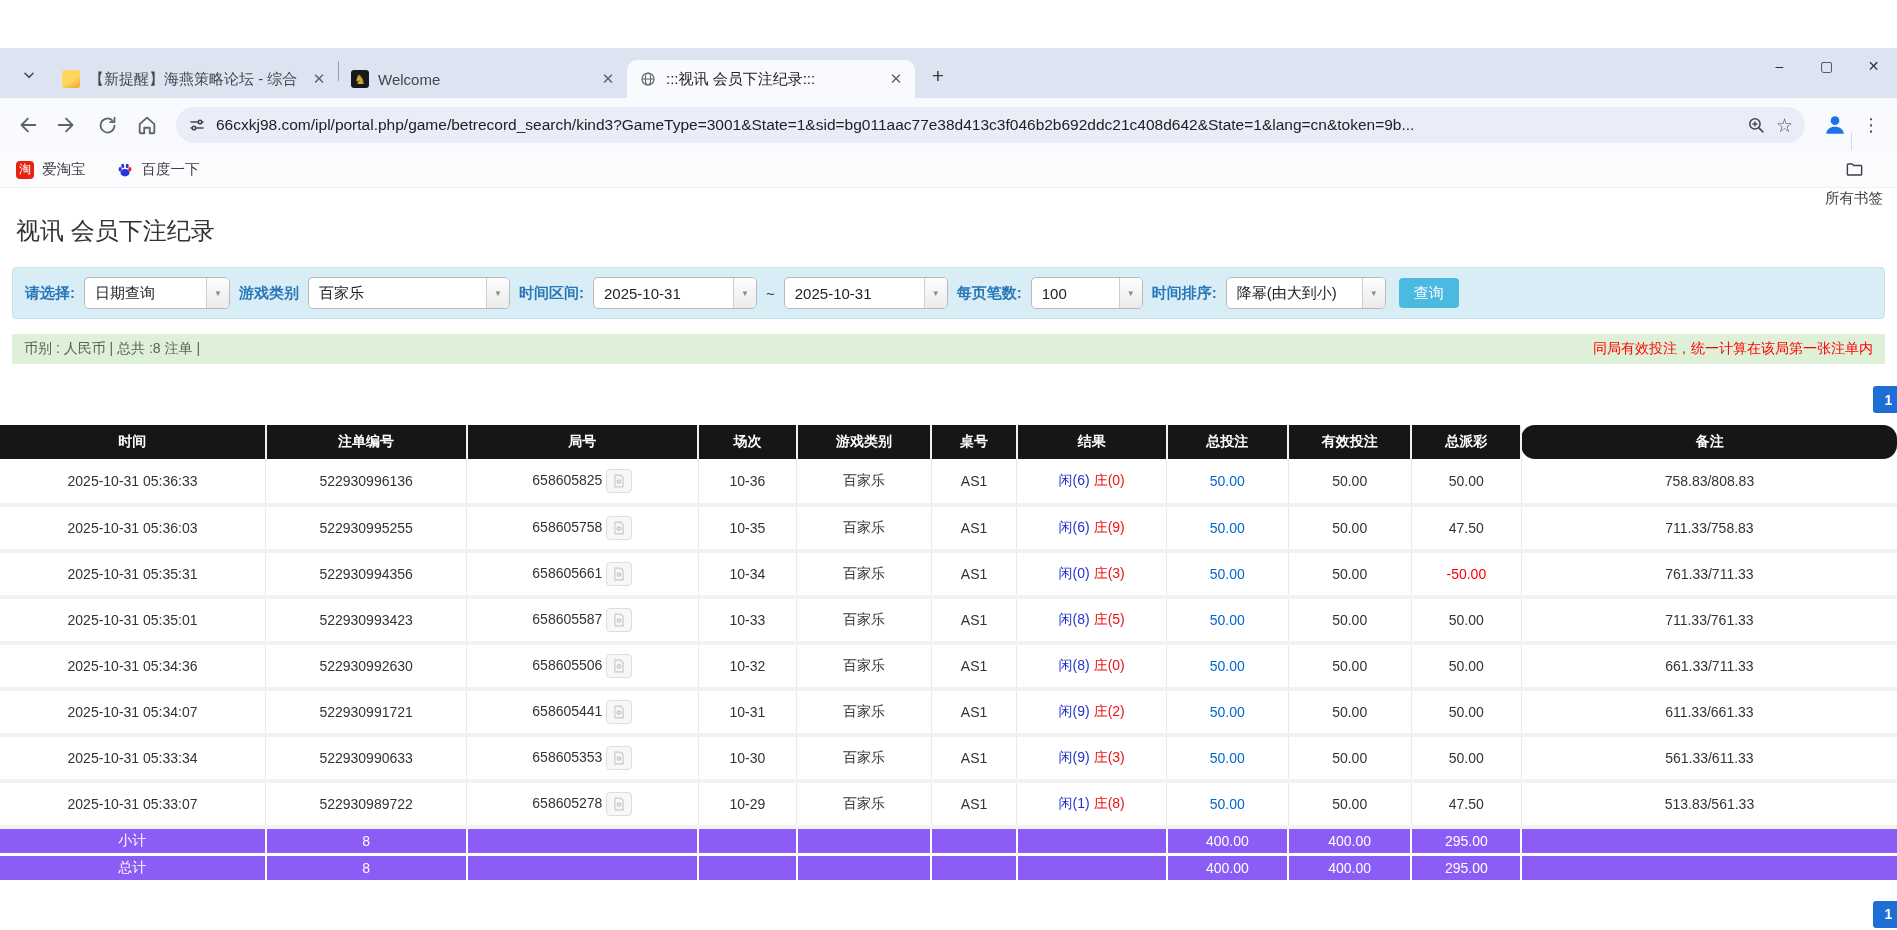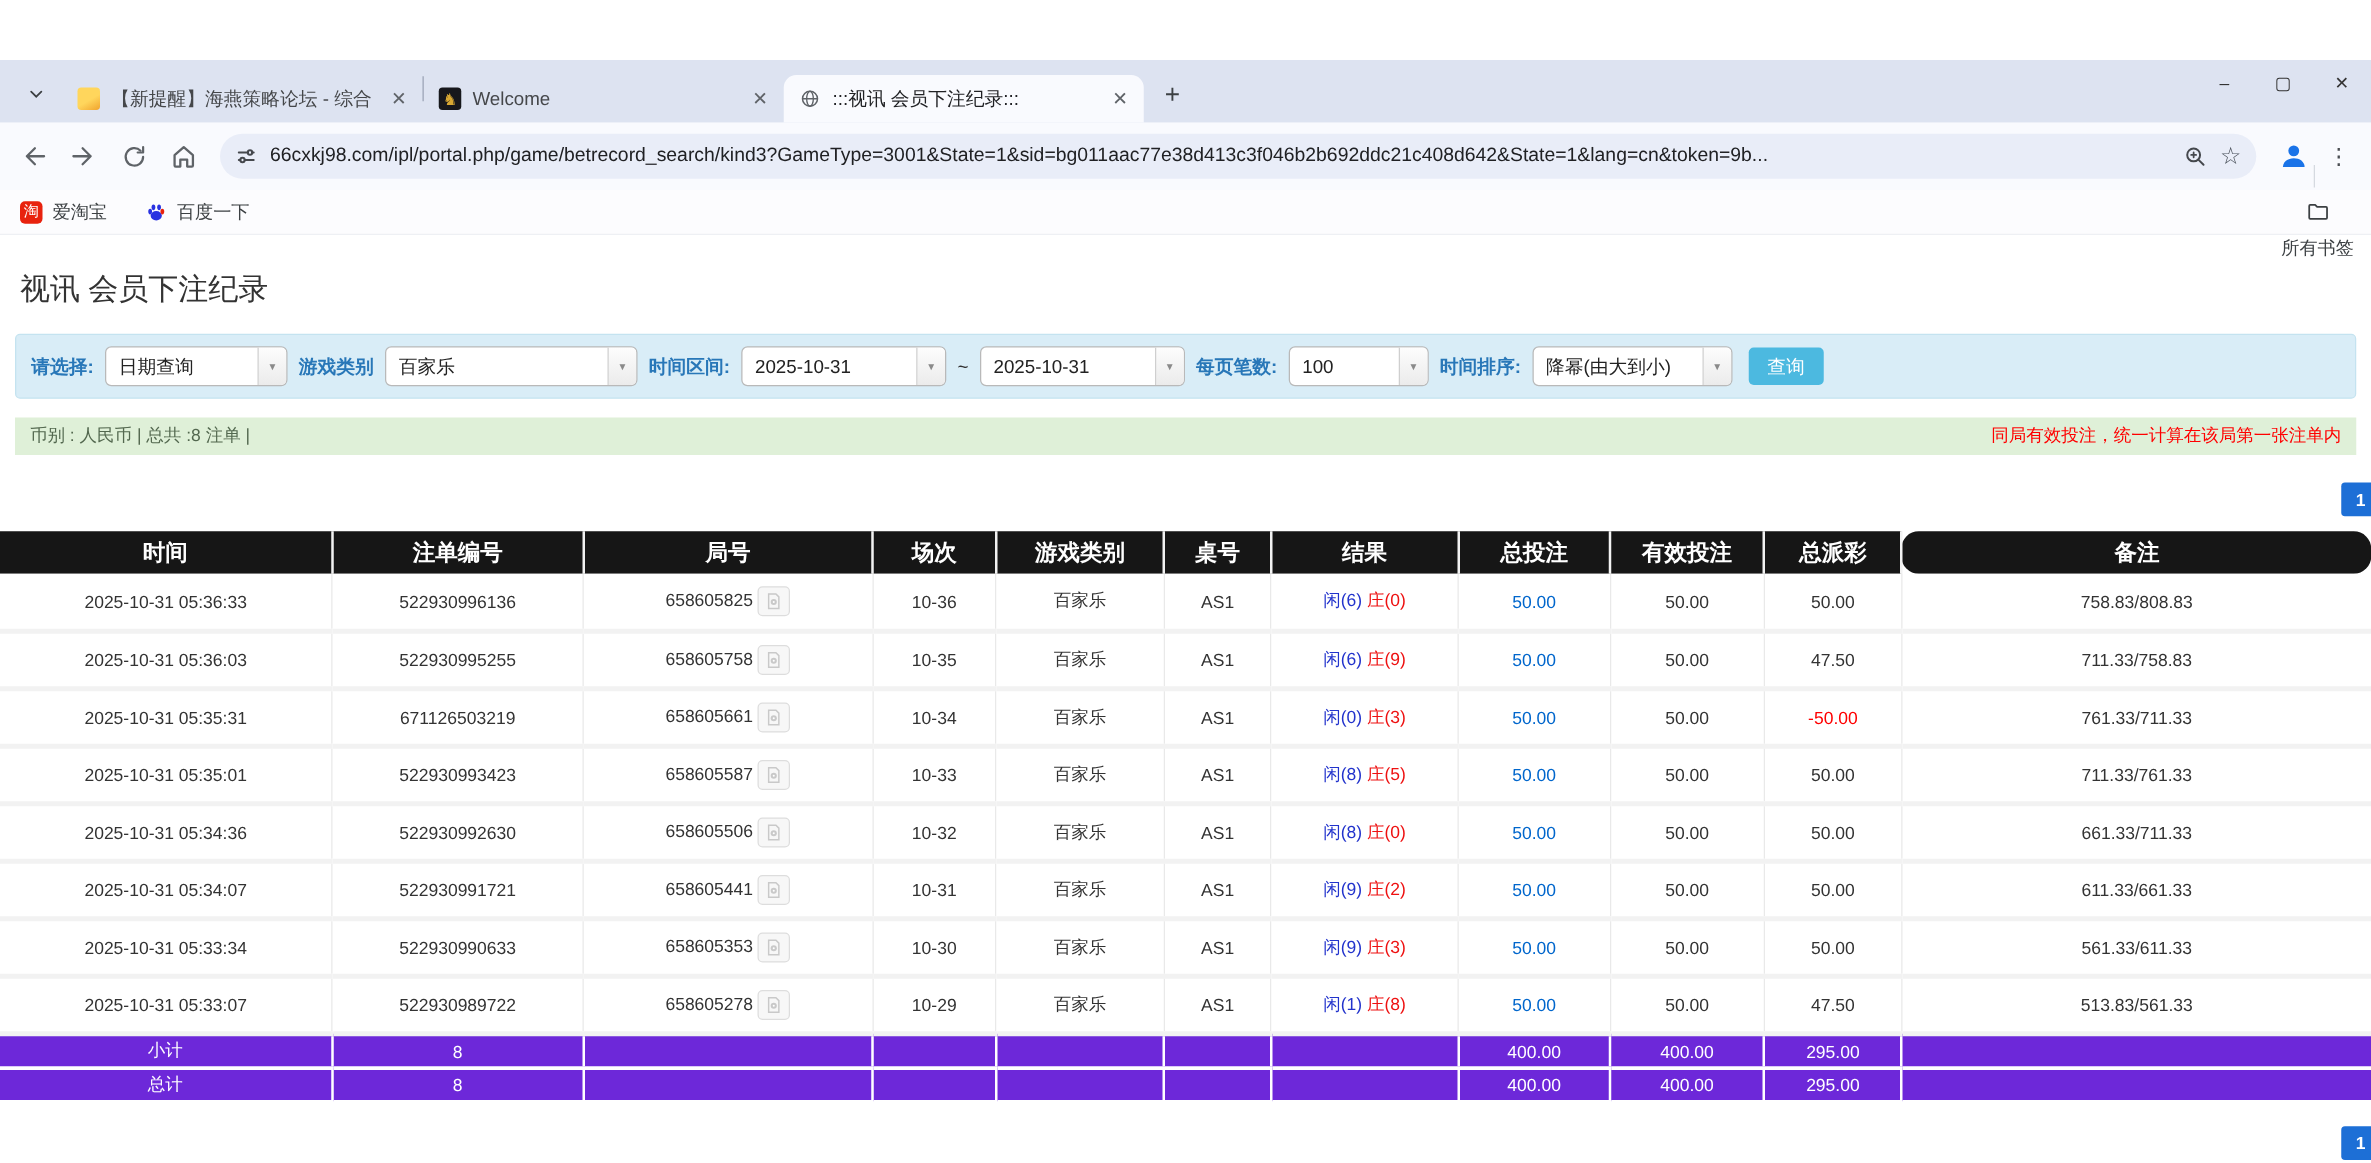--- a/index.html
+++ b/index.html
@@ -49,30 +49,30 @@
   .search-btn { background:#4cb9e0; color:#fff; border:none; border-radius:4px; height:30px; padding:0 15px; font-size:15px; margin-left:4px; }
 
   .info-bar { margin:15px 12px 0; background:#dff0d8; padding:6px 12px; display:flex; justify-content:space-between; align-items:center; font-size:14px; color:#53684f; }
   .info-bar .warn { color:#ff0000; }
 
   .pagi-wrap { position:relative; height:27px; margin:22px 0 12px; }
   .pagi { position:absolute; right:-7px; top:0; min-width:31px; height:27px; background:#1d6fd6; color:#fff; font-size:14px; font-weight:700; display:flex; align-items:center; justify-content:center; border-radius:3px; }
   .pagi-wrap.bottom { margin:18px 0 0; }
 
   table.bets { width:100%; border-collapse:collapse; font-size:14px; color:#333; table-layout:fixed; }
-  .bets th { background:#161616; color:#fff; font-weight:700; height:34px; border-right:2px solid #f2f2f2; font-size:18px; }
+  .bets th { background:#161616; color:#fff; font-weight:700; height:34px; border-right:2px solid #f2f2f2; font-size:14px; }
   .bets th:last-child { border-right:none;border-radius:14px; }
   .bets td { text-align:center; height:46px; background:#fff; border-right:1px solid #e9e9e9; border-bottom:4px solid #f2f2f2; }
   .bets tbody td:last-child { border-right:none; }
   .res-p { color:#2233cc; }
   .res-b { color:#ee1111; }
   a.bet-link { color:#0066cc; text-decoration:none; cursor:pointer; }
   td.neg { color:#ff0000; }
   .video-btn { display:inline-flex; align-items:center; justify-content:center; width:26px; height:24px; background:#f7f7f7; border:1px solid #ddd; border-radius:4px; vertical-align:middle; margin-left:4px; }
-  .bets tfoot td { background:#6d28d9; color:#fff; height:27px; border-right:2px solid #fff; border-bottom:3px solid #fff; font-size:14px; }
+  .bets tfoot td { background:#8b5cf6; color:#fff; height:27px; border-right:2px solid #fff; border-bottom:3px solid #fff; font-size:14px; }
   .bets tfoot td:last-child { border-right:none; }
 </style>
 </head>
 <body>
 
 <div class="screen">
 
   <div class="tabstrip">
     <div class="tab-search">
       <svg width="14" height="14" viewBox="0 0 24 24">
@@ -300,21 +300,21 @@
             <td>百家乐</td>
             <td>AS1</td>
             <td><span class="res-p">闲(6)</span> <span class="res-b">庄(9)</span></td>
             <td><a class="bet-link">50.00</a></td>
             <td>50.00</td>
             <td>47.50</td>
             <td>711.33/758.83</td>
           </tr>
           <tr>
             <td>2025-10-31 05:35:31</td>
-            <td>671126503219</td>
+            <td>522930994356</td>
             <td><span>658605661</span><button class="video-btn">
                 <svg width="14" height="14" viewBox="0 0 24 24">
                   <path d="M5 2h10l4 4v16H5z" fill="none" stroke="#c9c9c9" stroke-width="2"></path>
                   <circle cx="12" cy="13" r="4.2" fill="#c9c9c9"></circle>
                   <circle cx="12" cy="13" r="1.4" fill="#fff"></circle>
                 </svg>
               </button></td>
             <td>10-34</td>
             <td>百家乐</td>
             <td>AS1</td>

